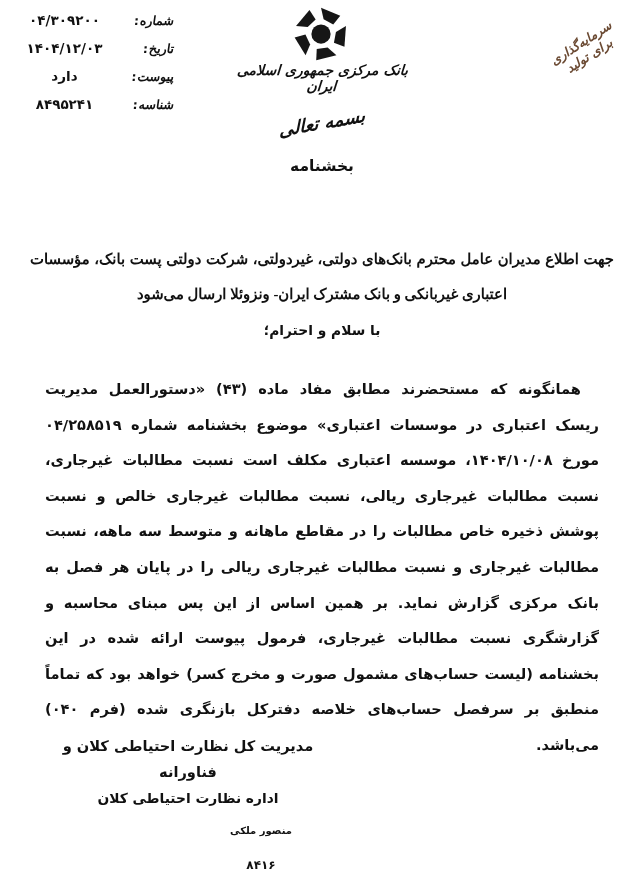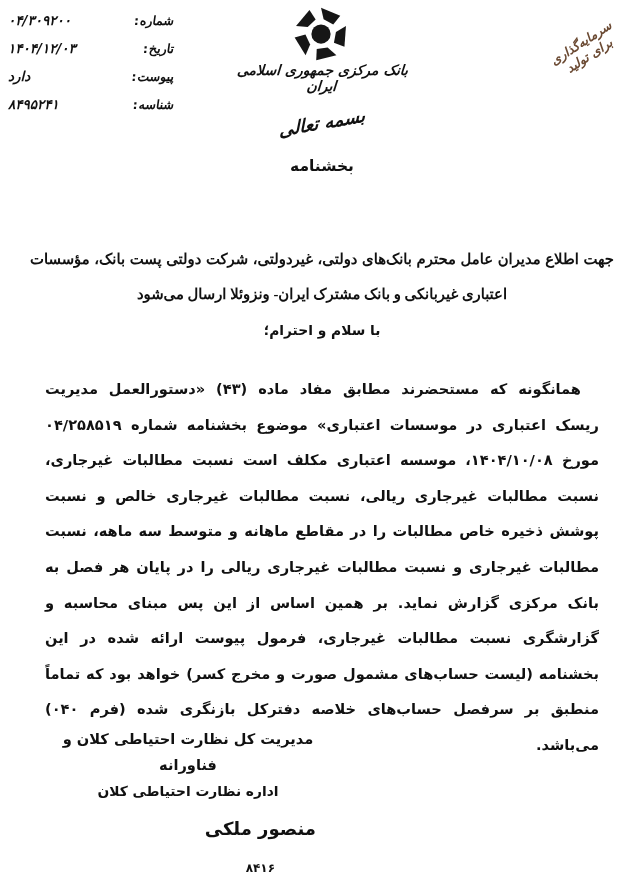--- a/index.html
+++ b/index.html
@@ -10,21 +10,21 @@
     background:#ffffff;
     font-family:"DejaVu Sans",sans-serif;
     color:#111;
     direction:rtl;
     overflow:hidden;
   }
   
   .hdr-fields{position:absolute;top:12px;left:8px;width:165px;}
   .hdr-row{display:flex;flex-direction:row;align-items:baseline;height:28px;direction:rtl;}
   .hdr-label{width:52px;font-size:12.5px;font-weight:700;font-style:italic;text-align:right;transform:skewX(6deg);}
-  .hdr-value{flex:1;font-size:13.5px;font-weight:700;text-align:left;font-style:italic;}
+  .hdr-value{flex:1;font-size:13.5px;font-weight:700;text-align:center;}
   .logo-wrap{position:absolute;top:6px;left:292px;width:58px;height:56px;}
   .bank-name{
     position:absolute;top:62px;left:222px;width:200px;
     text-align:center;font-size:14px;font-weight:700;font-style:italic;
     transform:skewX(-4deg);
   }
   .slogan{
     position:absolute;top:34px;left:535px;width:100px;
     transform:rotate(-33deg);
     text-align:center;font-style:italic;font-weight:700;
@@ -52,25 +52,25 @@
   }
   .body-text{
     position:absolute;top:356px;right:30px;left:30px;
     font-size:14.6px;font-weight:700;line-height:35.6px;
     text-align:justify;direction:rtl;
   }
   .body-text p{margin:15px;text-indent:18px;}
   .emph{font-weight:700;}
   
   .sig-block{position:absolute;top:726px;left:38px;width:300px;text-align:center;}
-  .sig-dept1{font-size:14.6px;font-weight:700;line-height:26px;}
+  .sig-dept1{font-size:14.6px;font-weight:700;line-height:26px;margin-top:7px;}
   .sig-dept2{font-size:13.8px;font-weight:700;line-height:26px;}
   .sig-row{display:flex;direction:rtl;justify-content:space-between;padding:0 22px;margin-top:14px;}
   .sig-col{text-align:center;min-width:110px;}
-  .sig-name{font-size:18px;font-weight:700;}
+  .sig-name{font-size:10px;font-weight:700;}
   .sig-code{font-size:12px;font-weight:700;margin-top:22px;}
 </style>
 </head>
 <body>
 
 <div class="page">
 
   <div class="hdr-fields">
     <div class="hdr-row">
       <span class="hdr-label">شماره:</span>

